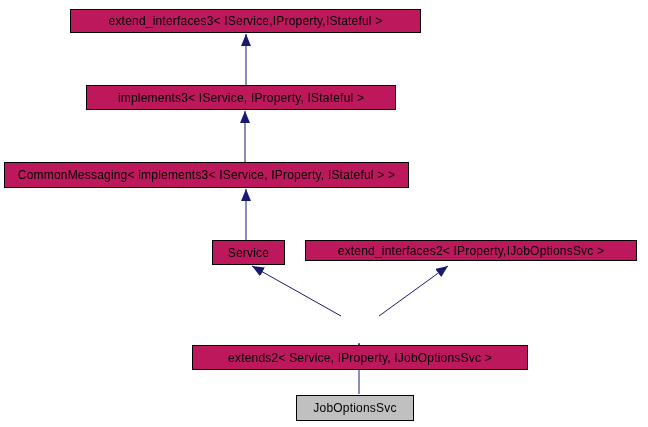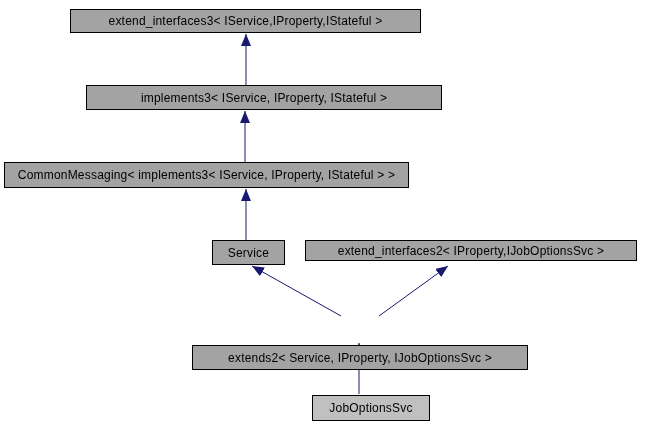--- a/index.html
+++ b/index.html
@@ -20,42 +20,42 @@
     left: 0;
     top: 0;
     width: 648px;
     height: 427px;
     pointer-events: none;
   }
   .node {
     position: absolute;
     box-sizing: border-box;
     border: 1px solid #000000;
-    background: #a3a3a3;
+    background: #be185d;
     color: #000000;
     font-size: 12px;
     line-height: 1;
     display: flex;
     align-items: center;
     justify-content: center;
     white-space: nowrap;
     letter-spacing: 0.2px;
     cursor: pointer;
   }
   .node.current {
     background: #c0c0c0;
     cursor: default;
   }
   #n0 { left: 70px;  top: 9px;   width: 351px; height: 24px; }
-  #n1 { left: 86px;  top: 85px;  width: 356px; height: 25px; }
+  #n1 { left: 86px;  top: 85px;  width: 310px; height: 25px; }
   #n2 { left: 4px;   top: 162px; width: 405px; height: 26px; }
   #n3 { left: 212px; top: 240px; width: 73px;  height: 25px; }
   #n4 { left: 305px; top: 240px; width: 332px; height: 21px; }
   #n5 { left: 192px; top: 317px; width: 336px; height: 25px; margin-top: 28px; }
-  #n6 { left: 312px; top: 395px; width: 118px; height: 26px; }
+  #n6 { left: 296px; top: 395px; width: 118px; height: 26px; }
 </style>
 </head>
 <body>
 
 <div class="canvas">
 
   <svg class="edges-layer" width="648" height="427" viewBox="0 0 648 427" xmlns="http://www.w3.org/2000/svg">
     <defs>
       <marker id="arrowhead" markerUnits="userSpaceOnUse" markerWidth="12" markerHeight="10" refX="12" refY="5" orient="auto">
         <path d="M0,0 L12,5 L0,10 z" fill="#191970"></path>

